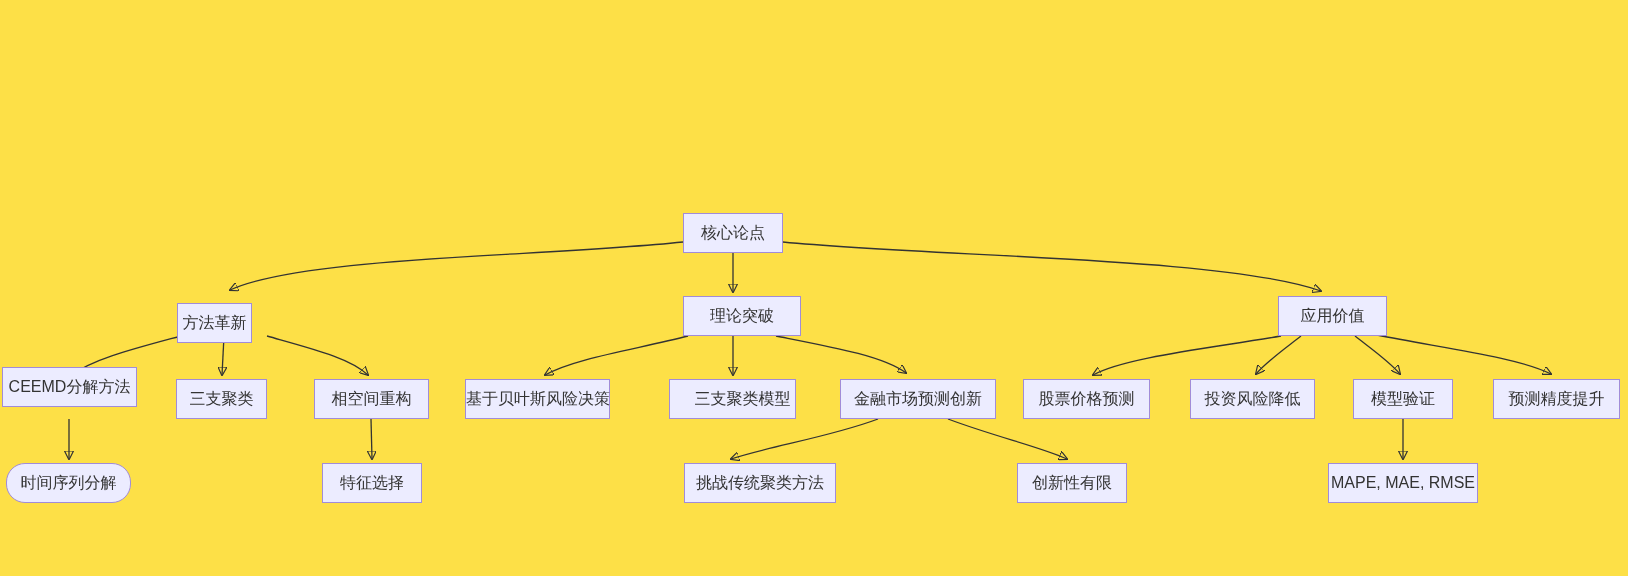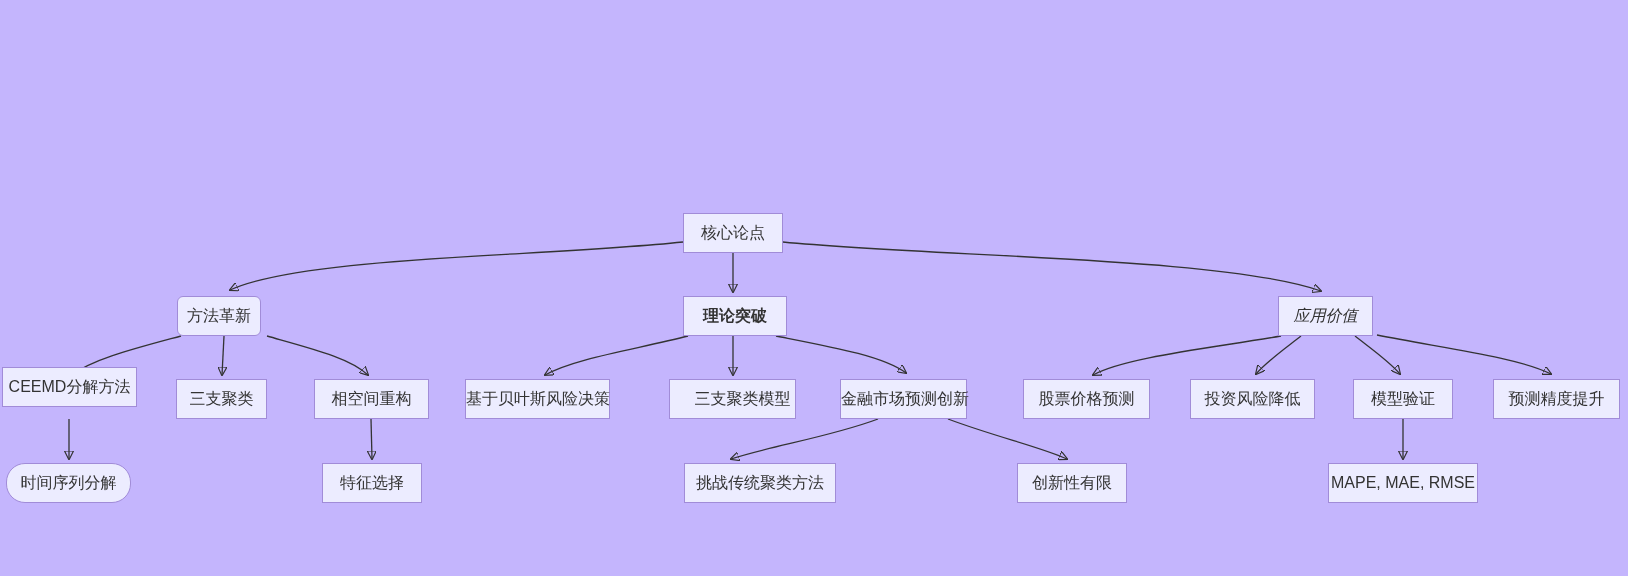--- a/index.html
+++ b/index.html
@@ -5,21 +5,21 @@
   html, body {
     margin: 0;
     padding: 0;
     background: #ffffff;
     font-family: "Liberation Sans", "DejaVu Sans", sans-serif;
   }
   .canvas {
     position: relative;
     width: 1628px;
     height: 576px;
-    background: #c4b5fd;
+    background: #fde047;
     overflow: hidden;
   }
   .edge-layer {
     position: absolute;
     left: 0;
     top: 0;
     width: 1628px;
     height: 576px;
   }
   .edge-layer path {
@@ -73,30 +73,30 @@
     <path marker-end="url(#arrow)" d="M 371,419 L 372,459"></path>
 
     <path marker-end="url(#arrow)" d="M 878,419 C 830,437 770,446 731,459"></path>
     <path marker-end="url(#arrow)" d="M 948,419 C 996,437 1041,447 1067,459"></path>
 
     <path marker-end="url(#arrow)" d="M 1403,419 L 1403,459"></path>
   </svg>
 
   <div class="node" style="left:683px; top:213px; width:100px;">核心论点</div>
 
-  <div class="node" style="left:177px; top:296px; width:84px;border-radius:6px;">方法革新</div>
-  <div class="node" style="left:683px; top:296px; width:104px;font-weight:bold;">理论突破</div>
-  <div class="node" style="left:1278px; top:296px; width:95px;font-style:italic;">应用价值</div>
+  <div class="node" style="left:177px; top:303px; width:75px;">方法革新</div>
+  <div class="node" style="left:683px; top:296px; width:118px;">理论突破</div>
+  <div class="node" style="left:1278px; top:296px; width:109px;">应用价值</div>
 
   <div class="node" style="left:2px; top:367px; width:135px;">CEEMD分解方法</div>
   <div class="node" style="left:176px; top:379px; width:91px;">三支聚类</div>
   <div class="node" style="left:314px; top:379px; width:115px;">相空间重构</div>
   <div class="node" style="left:465px; top:379px; width:145px;">基于贝叶斯风险决策</div>
   <div class="node" style="left:669px; top:379px; width:127px;padding-left:20px;">三支聚类模型</div>
-  <div class="node" style="left:840px; top:379px; width:127px;">金融市场预测创新</div>
+  <div class="node" style="left:840px; top:379px; width:156px;">金融市场预测创新</div>
   <div class="node" style="left:1023px; top:379px; width:127px;">股票价格预测</div>
   <div class="node" style="left:1190px; top:379px; width:125px;">投资风险降低</div>
   <div class="node" style="left:1353px; top:379px; width:100px;">模型验证</div>
   <div class="node" style="left:1493px; top:379px; width:127px;">预测精度提升</div>
 
   <div class="node" style="left:6px; top:463px; width:125px;border-radius:19px;">时间序列分解</div>
   <div class="node" style="left:322px; top:463px; width:100px;">特征选择</div>
   <div class="node" style="left:648px; top:463px; width:152px;margin-left:36px;">挑战传统聚类方法</div>
   <div class="node" style="left:1017px; top:463px; width:110px;">创新性有限</div>
   <div class="node" style="left:1328px; top:463px; width:150px;">MAPE, MAE, RMSE</div>

